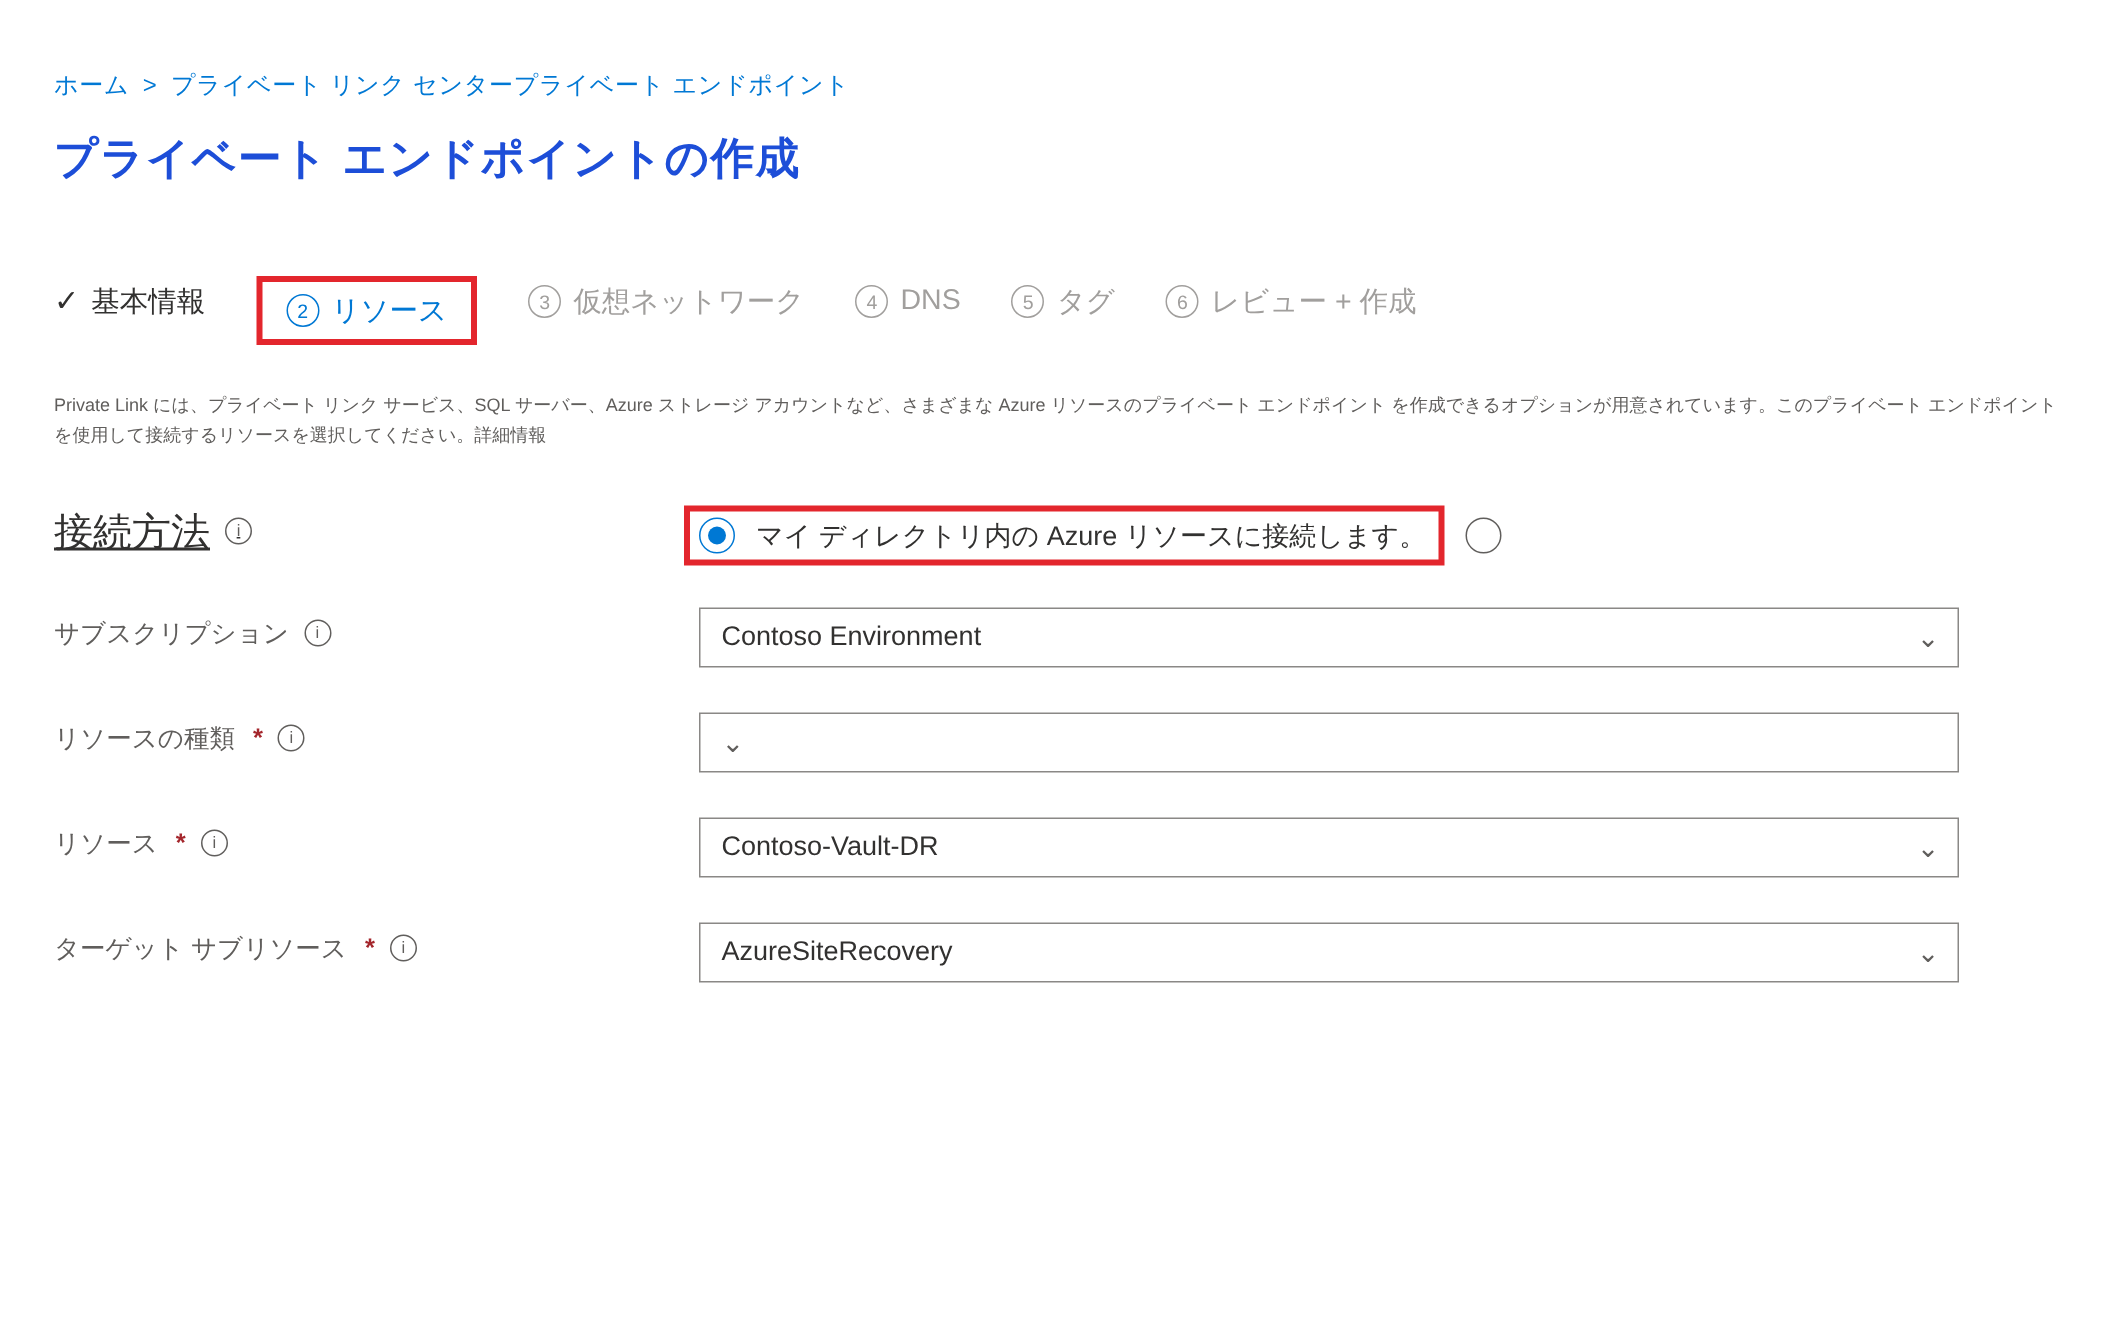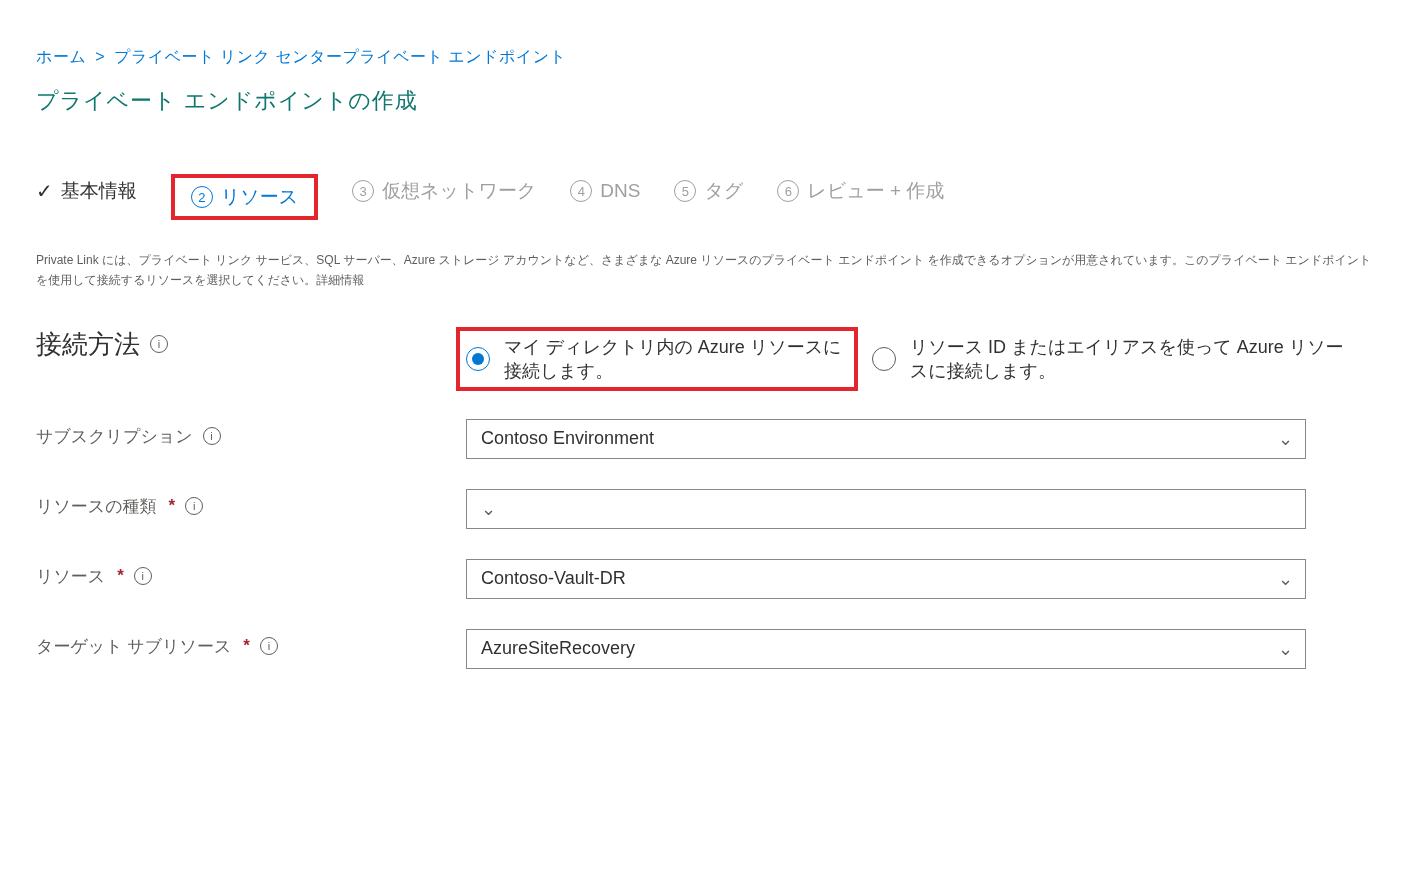--- a/index.html
+++ b/index.html
@@ -13,23 +13,23 @@
     .breadcrumb {
       font-size: 16px;
       color: #0078d4;
       margin-bottom: 18px;
       letter-spacing: 0.5px;
       margin-top: 31px;
     }
     .breadcrumb a { color: #0078d4; text-decoration: none; cursor: pointer; }
     .breadcrumb .sep { color: #0078d4; padding: 0 4px; }
     h1.page-title {
-      font-size: 22px;
-      font-weight: 400;
-      color: #0f766e;
+      font-size: 29px;
+      font-weight: 700;
+      color: #1d4ed8;
       margin-bottom: 58px;
       letter-spacing: 1px;
     }
 
     .tabs {
       display: flex;
       align-items: center;
       gap: 34px;
       margin-bottom: 36px;
       flex-wrap: nowrap;
@@ -95,20 +95,21 @@
       gap: 10px;
       color: #605e5c;
       font-size: 17px;
       padding-top: 6px;
     }
     .label-col.heading {
       font-size: 26px;
       color: #323130;
       font-weight: 400;
       padding-top: 0;
+      text-decoration: underline;
     }
     .required { color: #a4262c; font-weight: 600; padding-left: 2px; }
     .info-icon {
       display: inline-flex;
       width: 18px; height: 18px;
       border: 1.5px solid #605e5c;
       border-radius: 50%;
       align-items: center; justify-content: center;
       font-size: 11px;
       font-style: normal;
@@ -214,21 +215,20 @@
       <i class="info-icon">i</i>
     </div>
     <div class="input-col">
       <div class="radio-group">
         <label class="radio-option highlighted">
           <span class="radio checked"></span>
           <span>マイ ディレクトリ内の Azure リソースに接続します。</span>
         </label>
         <label class="radio-option">
           <span class="radio"></span>
-          <span>リソース ID またはエイリアスを使って Azure リソースに接続します。</span>
         </label>
       </div>
     </div>
   </div>
 
   <div class="row compact">
     <div class="label-col">
       <span>サブスクリプション</span>
       <i class="info-icon">i</i>
     </div>

